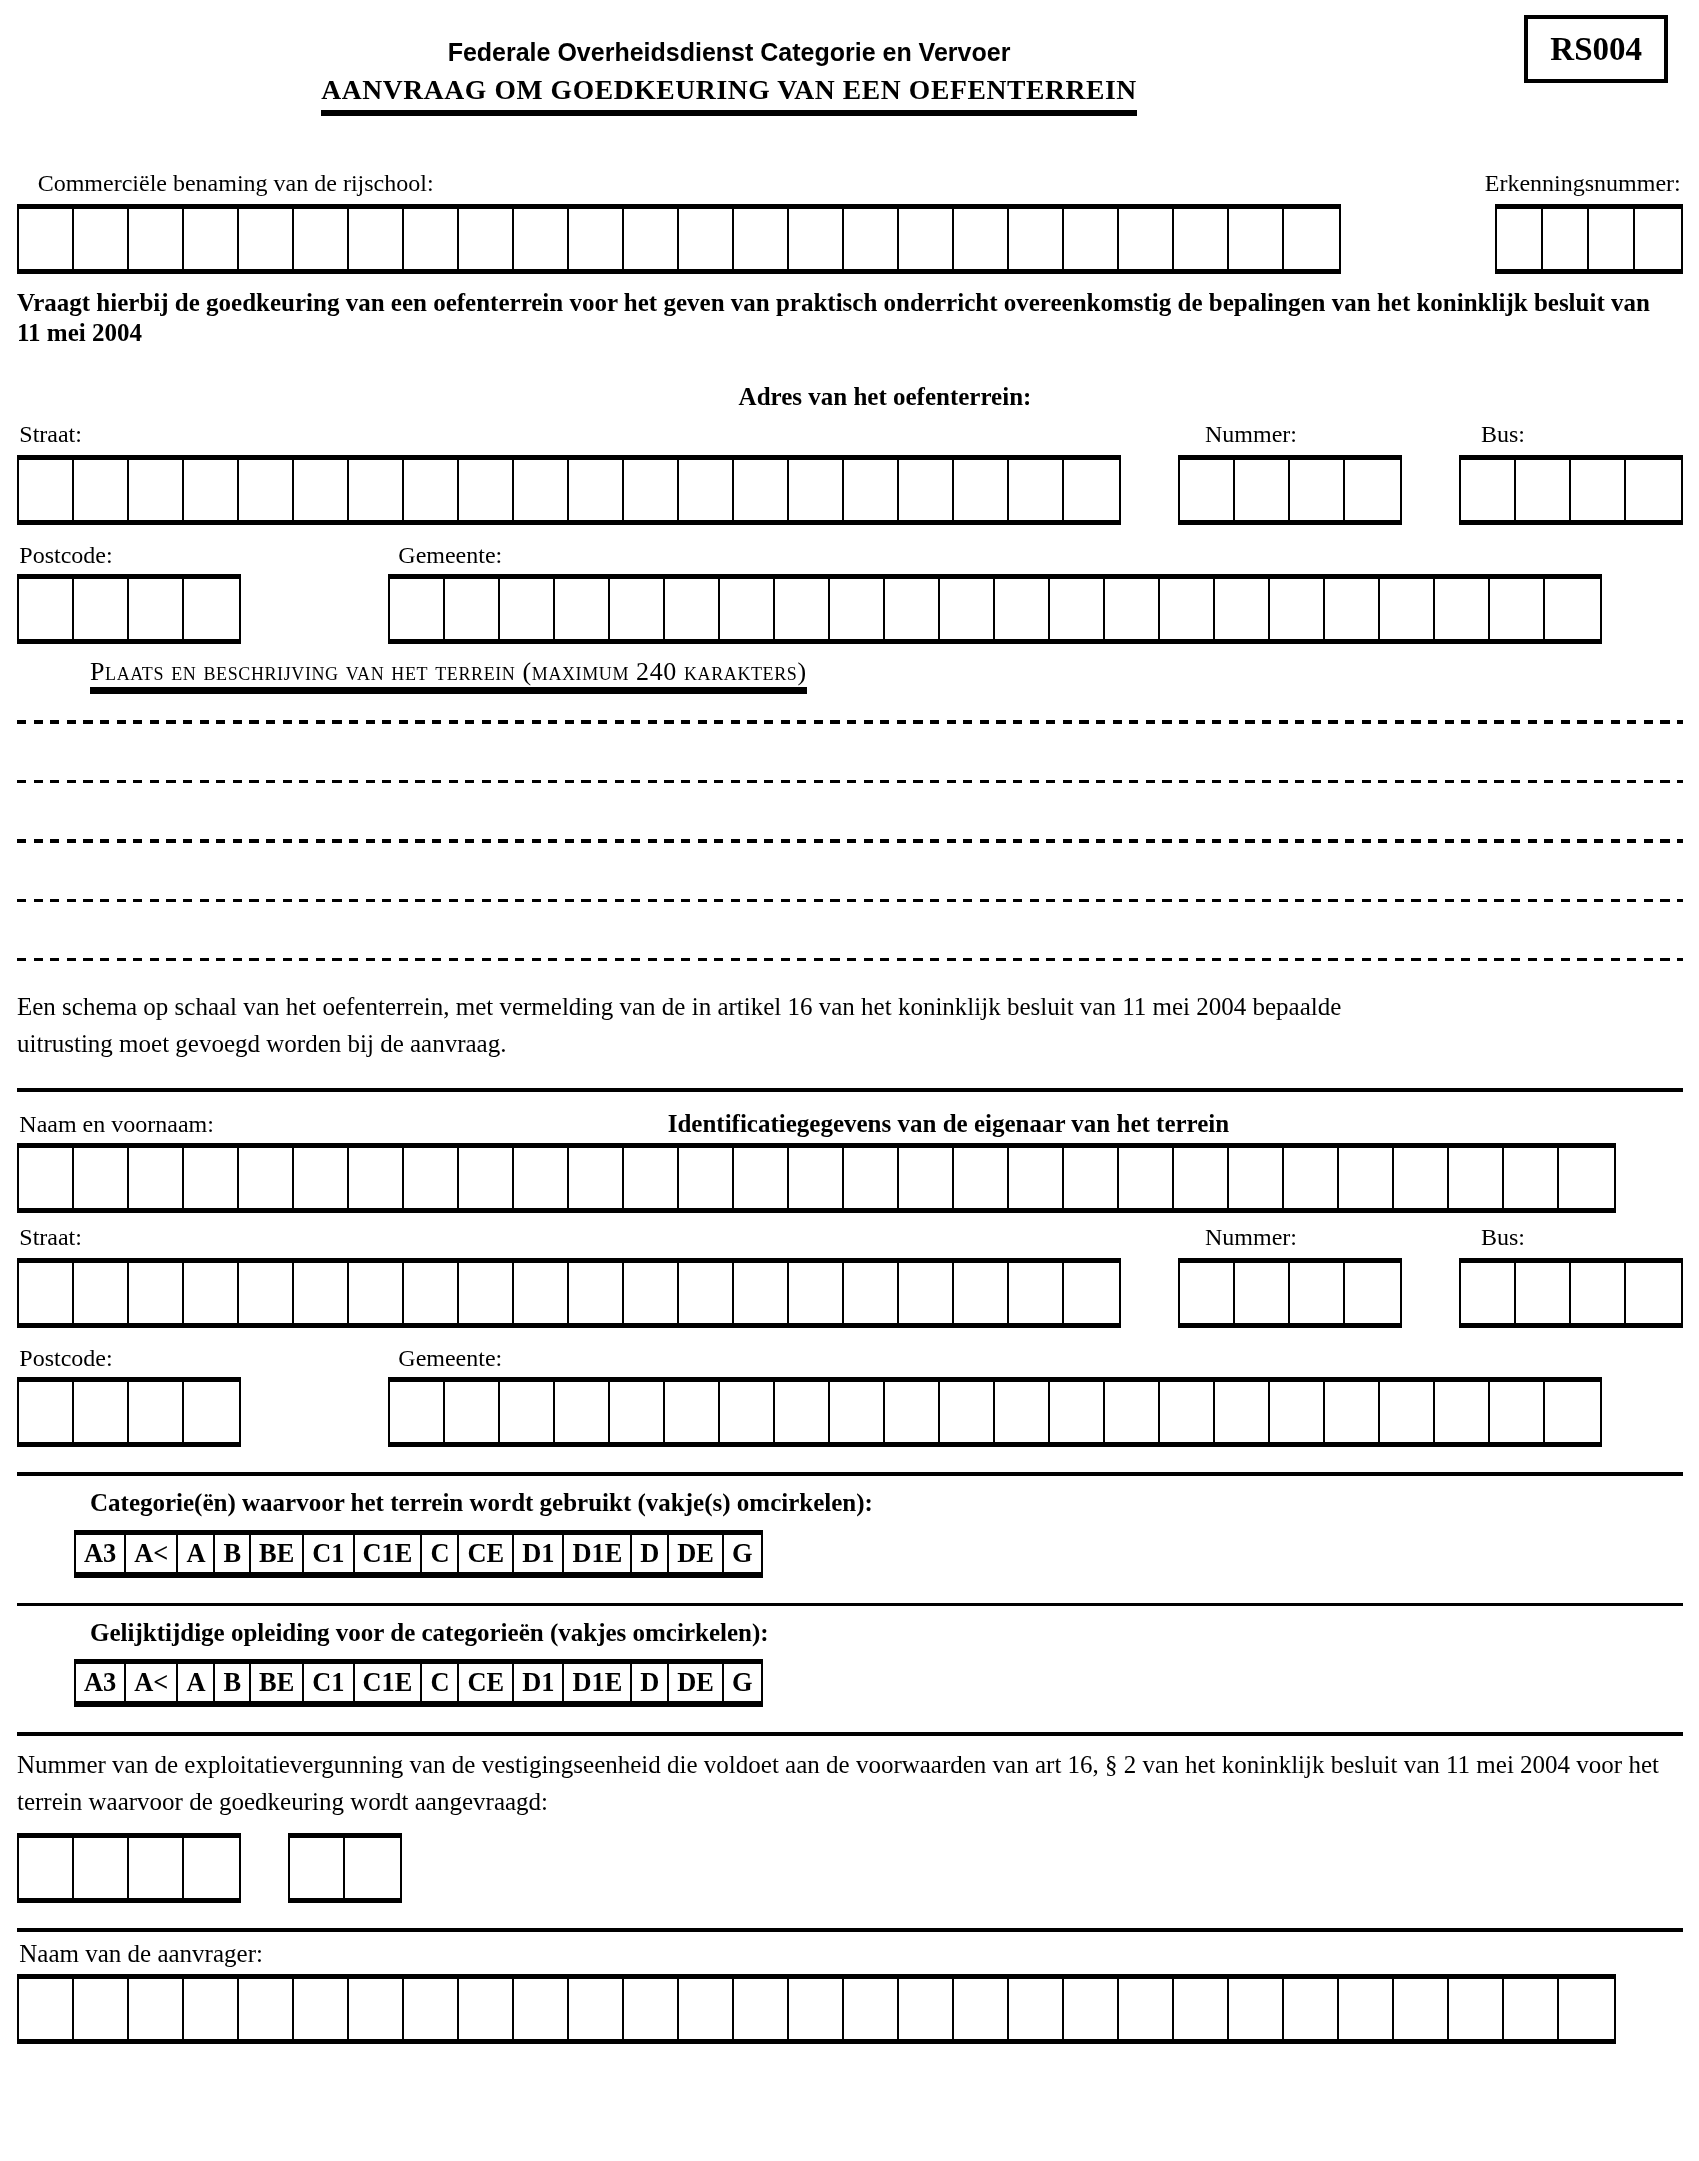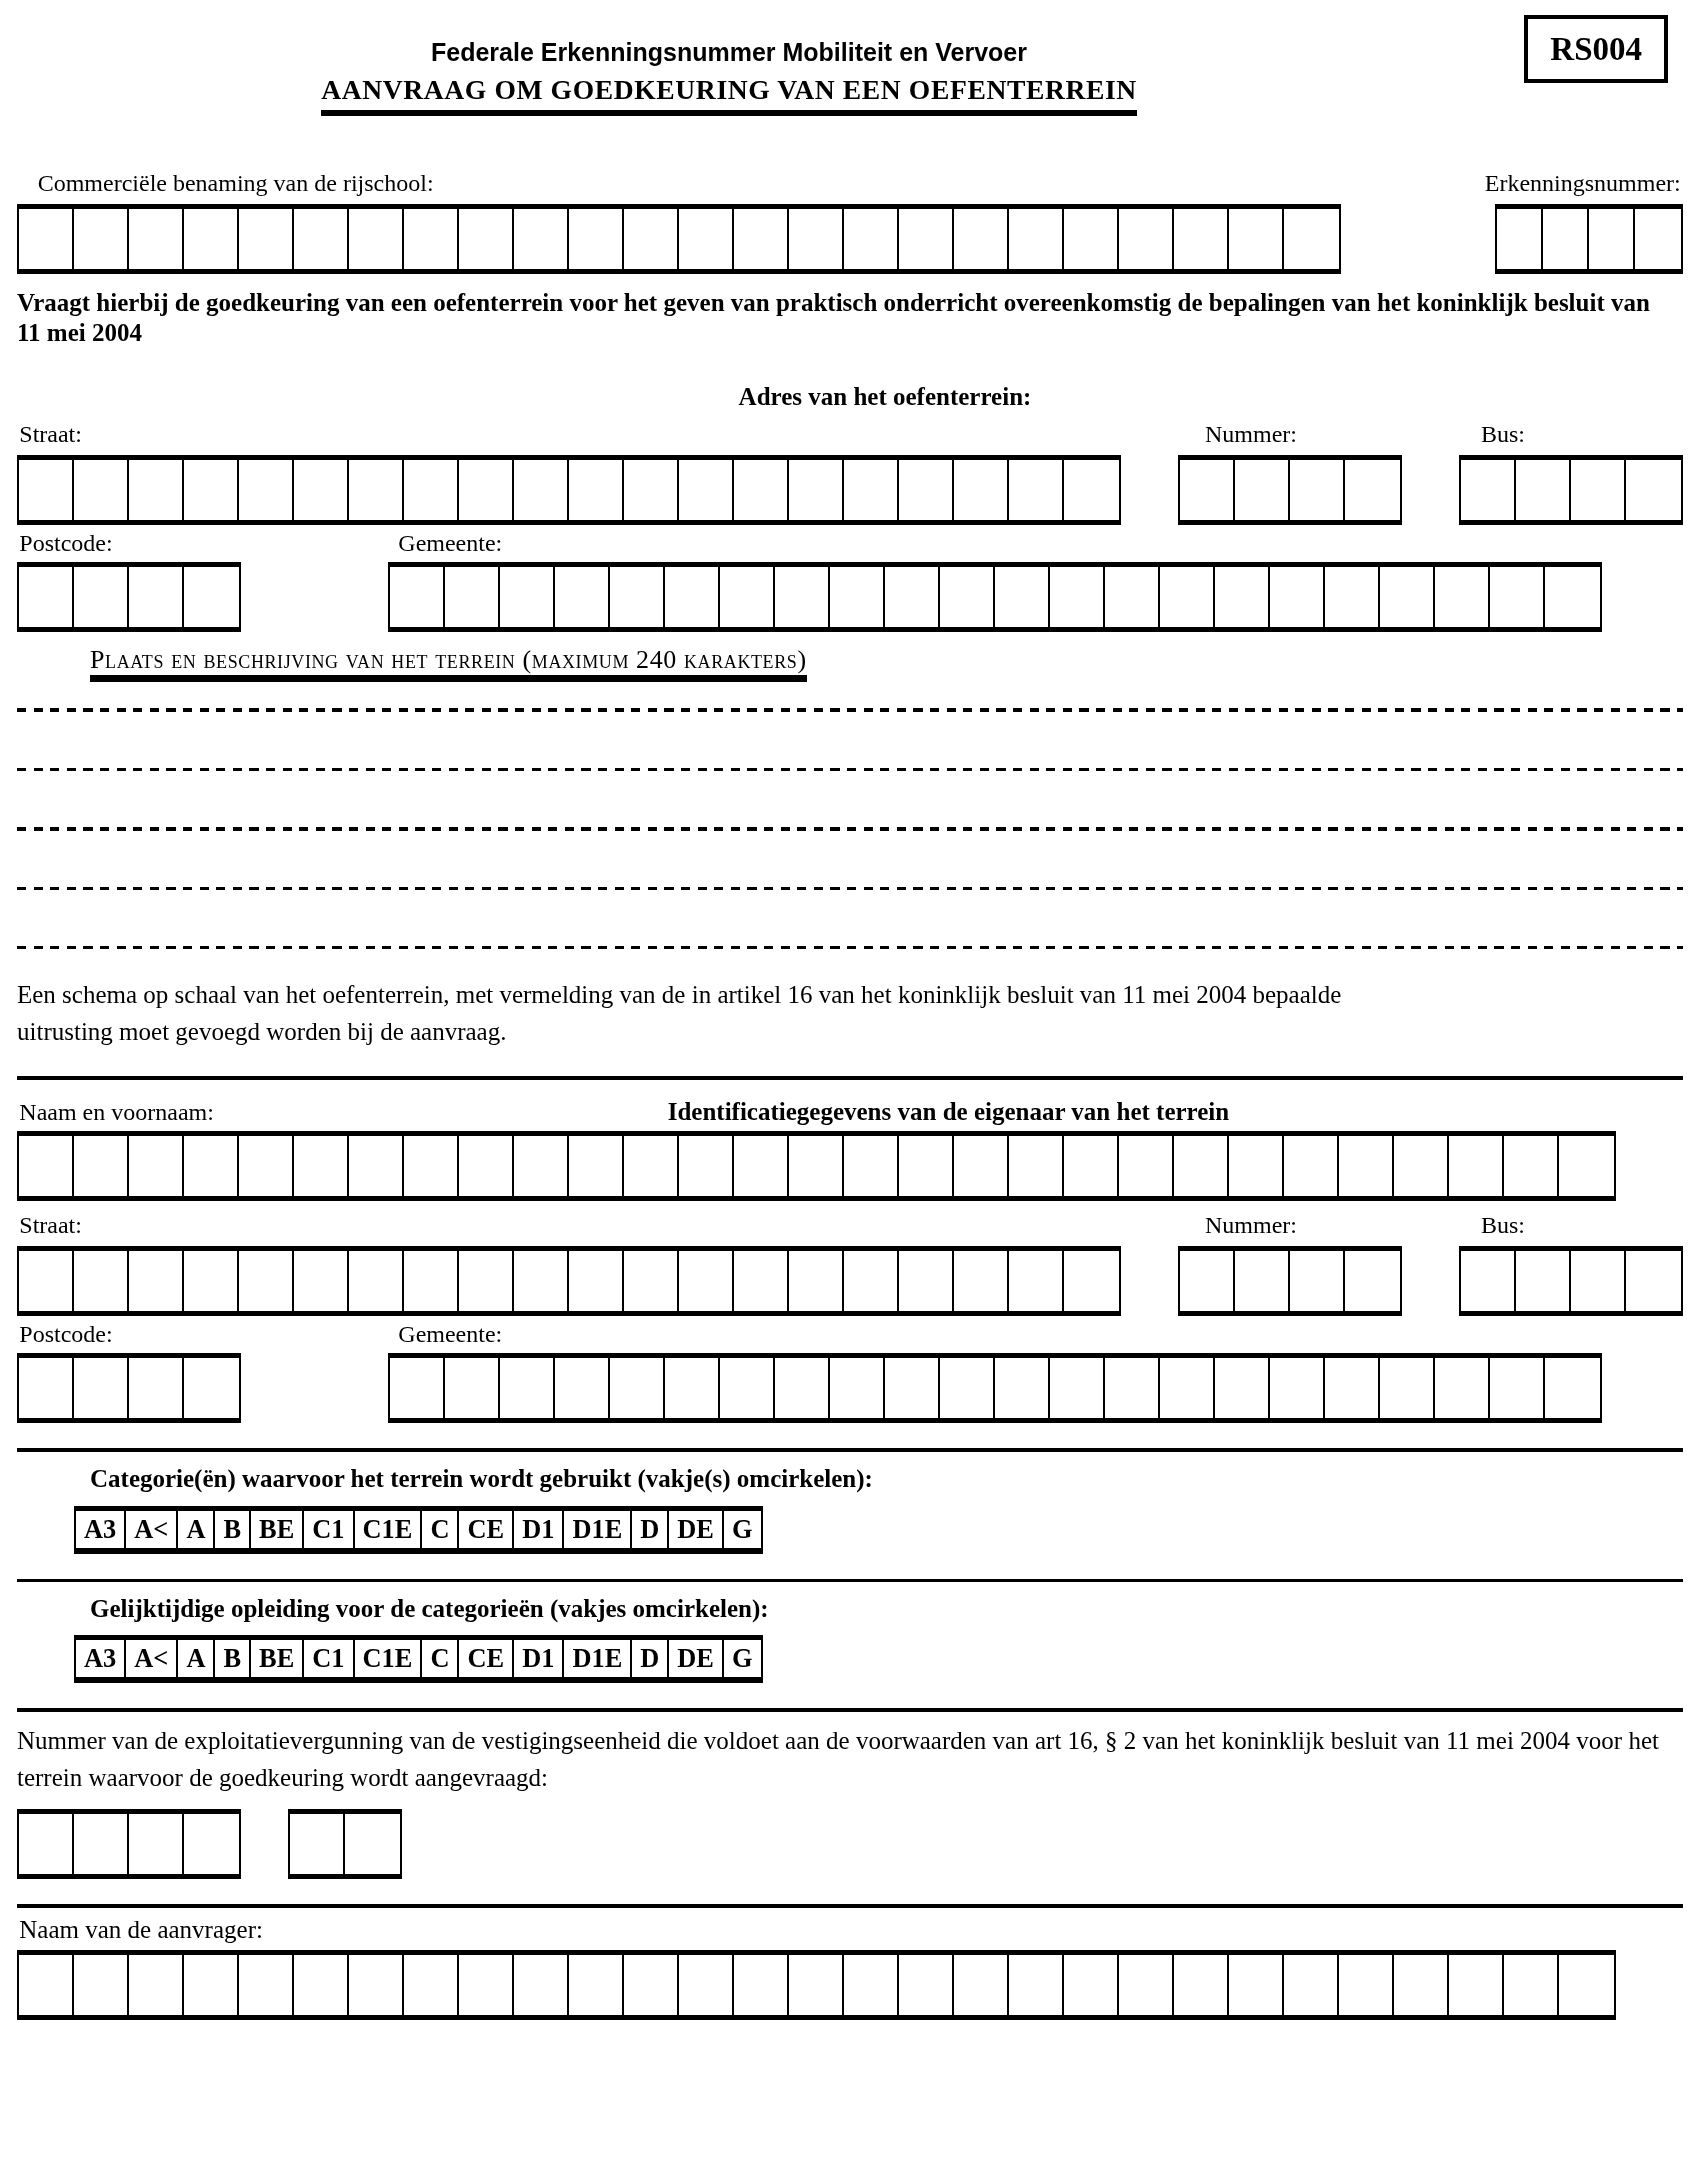--- a/index.html
+++ b/index.html
@@ -32,21 +32,21 @@
   .intro-para { font-weight: bold; font-size: 25px; line-height: 1.22; margin-top: 13.8px; max-width: 1653px; }
 
   .section-heading { font-weight: bold; font-size: 25px; margin-top: 34px; margin-left: 70px; text-align: center; }
 
   .addr-labels { display: flex; margin-top: 10.3px; align-items: flex-start; }
   .addr-labels .l-straat { flex: 1; margin-left: 2.3px; }
   .addr-labels .l-nummer { width: 276px; }
   .addr-labels .l-bus { width: 202px; }
   .addr-grids { display: flex; justify-content: space-between; margin-top: 6.9px; }
 
-  .pc-labels { display: flex; margin-top: 5px; align-items: baseline; }
+  .pc-labels { display: flex; margin-top: 17px; align-items: baseline; }
   .pc-labels .l-postcode { width: 379px; margin-left: 2.3px; }
   .pc-grids { display: flex; margin-top: 5.7px; }
   .gemeente-grid { margin-left: 147px; }
 
   
   .desc-heading { margin-top: 12.6px; margin-left: 73px; }
   .desc-heading .sc { display: inline-block; font-weight: normal; font-size: 26px; font-variant: small-caps; letter-spacing: 0.6px; border-bottom: 7.5px solid #000; padding-bottom: 0; }
   .desc-lines { margin-top: 0; }
   .dash-line { height: 3.4px; background: repeating-linear-gradient(90deg, #000 0 9.2px, transparent 9.2px 16.6px); margin-top: 56px; }
   .desc-lines .dash-line:first-child { margin-top: 26.4px; }
@@ -84,21 +84,21 @@
 </head>
 <body>
 
 <div class="page">
 
   <div class="rs-box">
     <span>RS004</span>
   </div>
 
   <div class="header">
-    <div class="form-title">Federale Erkenningsnummer Mobiliteit en Vervoer</div>
+    <div class="form-title">Federale Overheidsdienst Categorie en Vervoer</div>
     <div class="form-subtitle-wrap">
       <span class="form-subtitle">AANVRAAG OM GOEDKEURING VAN EEN OEFENTERREIN</span>
     </div>
   </div>
 
   <div class="row1-labels">
     <span class="lbl l-left">Commerciële benaming van de rijschool:</span>
     <span class="lbl l-right">Erkenningsnummer:</span>
   </div>
   <div class="grid-row-1">

